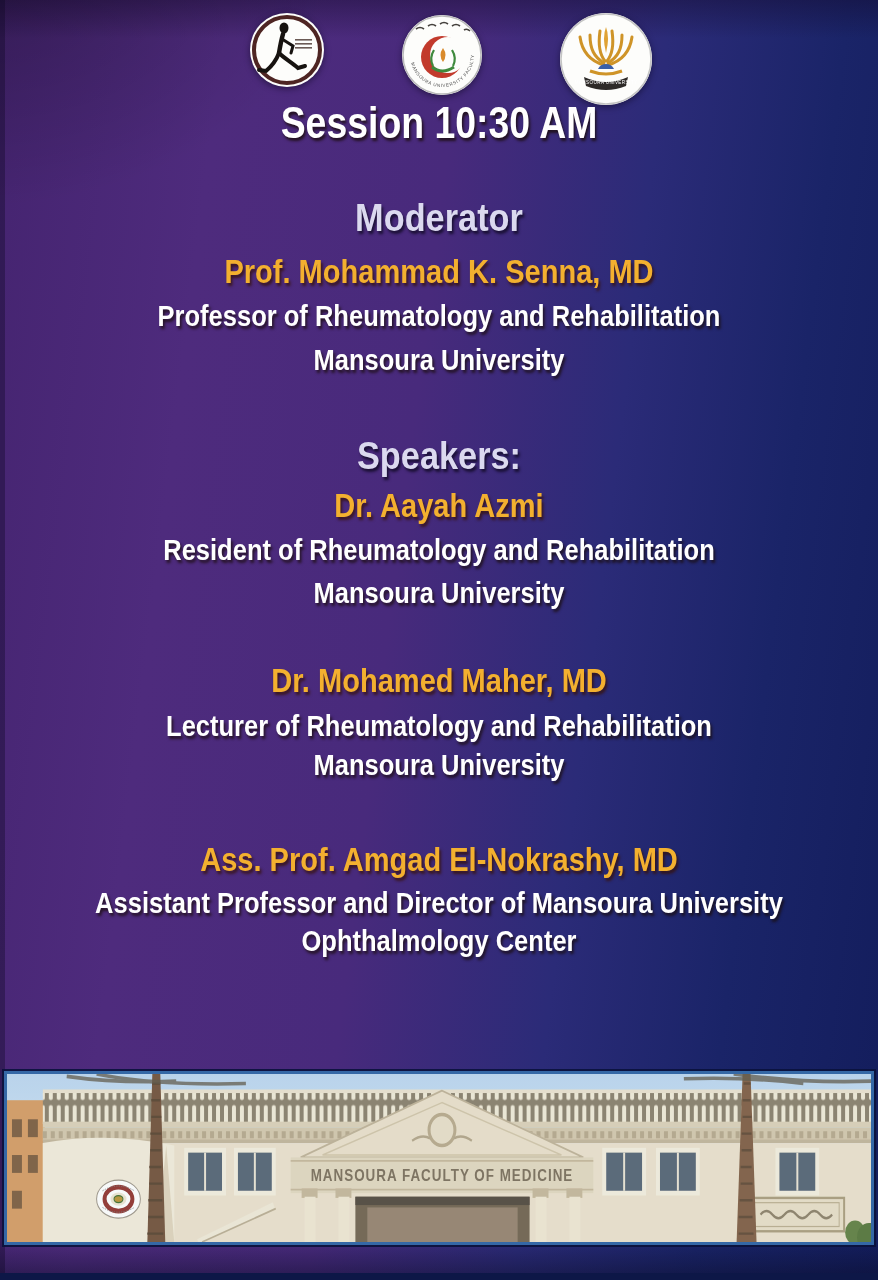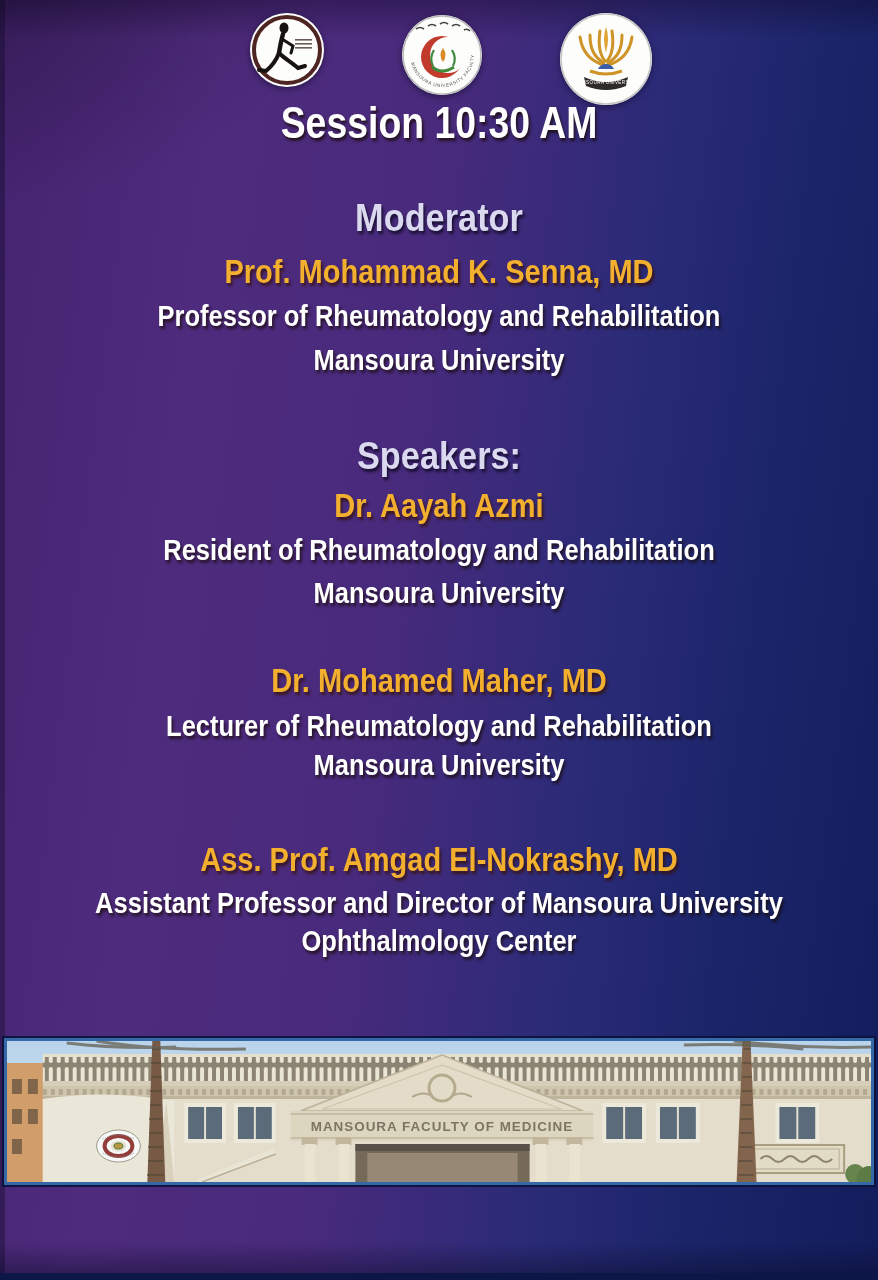--- a/index.html
+++ b/index.html
@@ -34,21 +34,21 @@
     transform:scaleX(.88);transform-origin:50% 50%;
     white-space:nowrap;
   }
   .title{font-size:44px;color:#ffffff;transform:scaleX(.85);
          text-shadow:2px 3px 3px rgba(25,12,8,.78);}
   .head {font-size:39px;color:#dbd9ef;text-shadow:2px 3px 3px rgba(18,10,38,.85);}
   .gold {font-size:33px;color:#f3b02f;text-shadow:2px 3px 3px rgba(55,18,10,.8);}
   .white{font-size:29px;color:#ffffff;text-shadow:2px 3px 3px rgba(25,12,8,.75);}
 
   .photo{
-    position:absolute;left:4px;right:4px;top:1038px;height:147px;
+    position:absolute;left:4px;right:4px;top:1071px;height:174px;
     border:3px solid #3568a6;
     box-shadow:0 0 0 2px rgba(10,18,60,.9);
     box-sizing:border-box;background:#cfe0ef;
   }
   .photo svg{width:100%;height:100%;display:block;}
 </style>
 </head>
 <body>
 
 <div class="poster">

